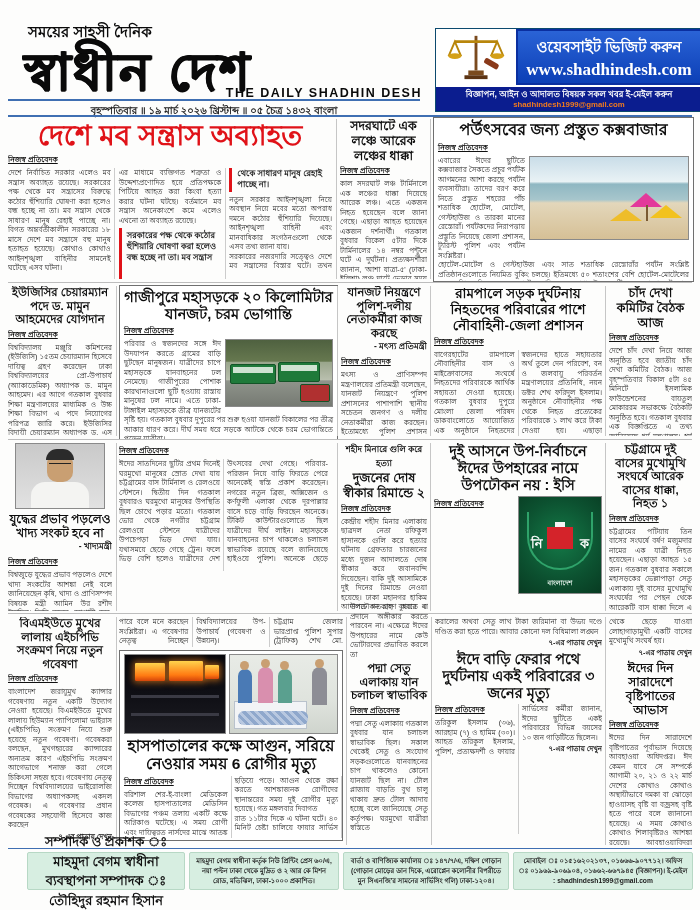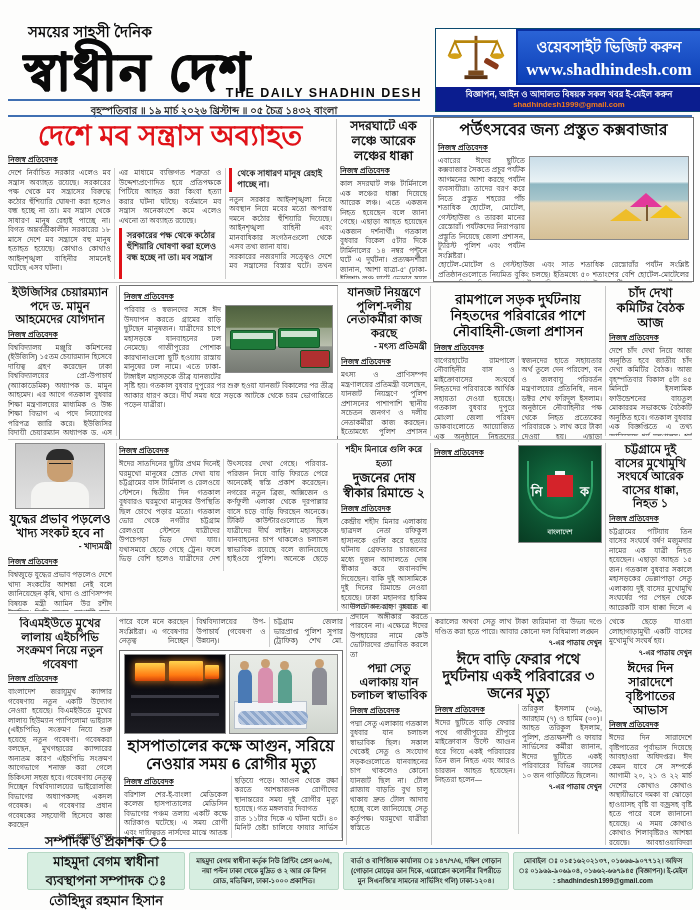--- a/index.html
+++ b/index.html
@@ -153,20 +153,21 @@
   <div class="hline" style="top:282px;"></div>
 
   <div class="art" style="left:8px;top:286px;width:104px;height:150px;">
     <div class="hl" style="font-size:11.5px;">ইউজিসির চেয়ারম্যান পদে ড. মামুন আহমেদের যোগদান</div>
     <div class="byline">নিজস্ব প্রতিবেদক</div>
     <div class="body">বিশ্ববিদ্যালয় মঞ্জুরি কমিশনের (ইউজিসি) ১৫তম চেয়ারম্যান হিসেবে দায়িত্ব গ্রহণ করেছেন ঢাকা বিশ্ববিদ্যালয়ের প্রো-উপাচার্য (অ্যাকাডেমিক) অধ্যাপক ড. মামুন আহমেদ। এর আগে গতকাল বুধবার শিক্ষা মন্ত্রণালয়ের মাধ্যমিক ও উচ্চ শিক্ষা বিভাগ এ পদে নিয়োগের পরিপত্র জারি করে। ইউজিসির বিদায়ী চেয়ারম্যান অধ্যাপক ড. এস এম এ ফায়েজ নবনিযুক্ত চেয়ারম্যানের কাছে দায়িত্ব হস্তান্তর করেন। এ সময় ইউজিসি সদস্য অধ্যাপক ড. মোহাম্মদ তানজীমউদ্দিন খান, অধ্যাপক ড. মোহাম্মদ কামরুল আহসান উপস্থিত ছিলেন।</div>
   </div>
   <div class="vline" style="left:116px;top:286px;height:150px;"></div>
 
   <div class="art boxed" style="left:119px;top:285px;width:209px;height:147px;">
+    <div class="hl" style="font-size:14.5px;">গাজীপুরে মহাসড়কে ২০ কিলোমিটার যানজট, চরম ভোগান্তি</div>
     <div class="byline">নিজস্ব প্রতিবেদক</div>
     <div class="photo traffic" style="float:right;width:106px;height:66px;margin:0 0 2px 4px;">
       <div class="bus" style="left:4px;top:24px;width:44px;height:18px;">
           <div class="win"></div>
         </div>
       <div class="bus" style="left:52px;top:22px;width:40px;height:18px;">
           <div class="win"></div>
         </div>
       <div class="bus" style="left:74px;top:44px;width:28px;height:16px;background:#b03030;"></div>
     </div>
@@ -176,21 +177,21 @@
   <div class="vline" style="left:337px;top:286px;height:150px;"></div>
 
   <div class="art" style="left:341px;top:286px;width:86px;height:150px;">
     <div class="hl" style="font-size:11.5px;">যানজট নিয়ন্ত্রণে পুলিশ-দলীয় নেতাকর্মীরা কাজ করছে</div>
     <div class="attrib" style="text-align:right;">- মৎস্য প্রতিমন্ত্রী</div>
     <div class="byline">নিজস্ব প্রতিবেদক</div>
     <div class="body">মৎস্য ও প্রাণিসম্পদ মন্ত্রণালয়ের প্রতিমন্ত্রী বলেছেন, যানজট নিয়ন্ত্রণে পুলিশ প্রশাসনের পাশাপাশি স্থানীয় সচেতন জনগণ ও দলীয় নেতাকর্মীরা কাজ করছেন। ইতোমধ্যে পুলিশ প্রশাসন দায়িত্বশীল পদক্ষেপ নিয়েছে এবং যানবাহন স্বাভাবিক গতিতে চলাচল করছে। গতকাল বুধবার সকালে গাজীপুরের কালিয়াকৈর উপজেলার চন্দ্রা ত্রিমোড় এলাকা পরিদর্শন শেষে তিনি এসব কথা বলেন। তিনি বলেন, এই স্বাভাবিক গতি যেন</div>
   </div>
   <div class="vline" style="left:430px;top:286px;height:150px;"></div>
 
-  <div class="art" style="left:434px;top:292px;width:168px;height:150px;">
+  <div class="art" style="left:434px;top:286px;width:168px;height:150px;">
     <div class="hl" style="font-size:13.5px;">রামপালে সড়ক দুর্ঘটনায় নিহতদের পরিবারের পাশে নৌবাহিনী-জেলা প্রশাসন</div>
     <div class="byline">নিজস্ব প্রতিবেদক</div>
     <div class="cols2" style="height:92px;">
       <div class="body">বাগেরহাটের রামপালে নৌবাহিনীর বাস ও মাইক্রোবাসের সংঘর্ষে নিহতদের পরিবারকে আর্থিক সহায়তা দেওয়া হয়েছে। গতকাল বুধবার দুপুরে মোংলা জেলা পরিষদ ডাকবাংলোতে আয়োজিত এক অনুষ্ঠানে নিহতদের স্বজনদের হাতে সহায়তার অর্থ তুলে দেন পরিবেশ, বন ও জলবায়ু পরিবর্তন মন্ত্রণালয়ের প্রতিনিধি, নয়ন ডক্টর শেখ ফরিদুল ইসলাম। অনুষ্ঠানে নৌবাহিনীর পক্ষ থেকে নিহত প্রত্যেকের পরিবারকে ১ লাখ করে টাকা দেওয়া হয়। এছাড়া বাগেরহাট জেলা প্রশাসনের পক্ষ থেকে মোংলার ৯টি পরিবারকে নেট ৫</div>
 
     </div>
   </div>
   <div class="vline" style="left:605px;top:286px;height:150px;"></div>
 
   <div class="art" style="left:609px;top:286px;width:83px;height:150px;">
@@ -225,20 +226,21 @@
 
   <div class="art" style="left:341px;top:443px;width:86px;height:168px;">
     <div class="kicker">শহীদ মিনারে গুলি করে হত্যা</div>
     <div class="hl" style="font-size:12.5px;">দুজনের দোষ স্বীকার রিমান্ডে ২</div>
     <div class="byline">নিজস্ব প্রতিবেদক</div>
     <div class="body">কেন্দ্রীয় শহীদ মিনার এলাকায় ছাত্রদল নেতা রফিকুল হাসানকে গুলি করে হত্যার ঘটনায় গ্রেফতার চারজনের মধ্যে দুজন আদালতে দোষ স্বীকার করে জবানবন্দি দিয়েছেন। বাকি দুই আসামিকে দুই দিনের রিমান্ডে নেওয়া হয়েছে। ঢাকা মহানগর হাকিম আদালত গতকাল বুধবার এ আদেশ দেন। মামলার তদন্ত কর্মকর্তা জানান, হত্যাকাণ্ডে জড়িত বাকি আসামিদের গ্রেফতারে অভিযান অব্যাহত রয়েছে। জব্দ করা অস্ত্রের উৎস খুঁজে দেখা হচ্ছে বলেও জানান তিনি।</div>
   </div>
   <div class="vline" style="left:430px;top:443px;height:168px;"></div>
 
   <div class="art" style="left:434px;top:443px;width:168px;height:168px;">
+    <div class="hl" style="font-size:14.5px;">দুই আসনে উপ-নির্বাচনে ঈদের উপহারের নামে উপঢৌকন নয় : ইসি</div>
     <div style="display:flex;gap:5px;margin-top:2px;">
       <div style="flex:1;">
         <div class="byline">নিজস্ব প্রতিবেদক</div>
       </div>
       <div class="photo eclogo" style="width:82px;height:96px;flex:none;">
         <div class="ec-wreath"></div>
         <div class="ec-slot"></div>
         <div class="ec-cube"></div>
         <div class="ec-ltr" style="left:12px;">নি</div>
         <div class="ec-ltr" style="right:12px;">ক</div>
@@ -311,21 +313,20 @@
 
   </div>
   <div class="vline" style="left:431px;top:617px;height:228px;"></div>
 
   <div class="art" style="left:435px;top:617px;width:167px;height:228px;">
     <div class="body">করালের অথবা সেতু লাখ টাকা জরিমানা বা উভয় দণ্ডে দণ্ডিত করা হতে পারে। আবার কোনো দল বিধিমালা লঙ্ঘন</div>
     <div class="see">৭-এর পাতায় দেখুন</div>
     <div class="hl" style="font-size:14.5px;margin-top:2px;">ঈদে বাড়ি ফেরার পথে দুর্ঘটনায় একই পরিবারের ৩ জনের মৃত্যু</div>
     <div class="cols2" style="height:130px;margin-top:2px;">
       <div class="byline" style="margin-top:0;">নিজস্ব প্রতিবেদক</div>
-      <div class="body">ঈদের ছুটিতে বাড়ি ফেরার পথে গাজীপুরের শ্রীপুরে মাইক্রোবাস উল্টে আগুন ধরে গিয়ে একই পরিবারের তিন জন নিহত এবং আরও চারজন আহত হয়েছেন। নিহতরা হলেন—</div>
       <div class="body">তরিকুল ইসলাম (৩৬), আরহাম (৭) ও হামিম (৩০)। আহত তরিকুল ইসলাম, পুলিশ, প্রত্যক্ষদর্শী ও ফায়ার সার্ভিসের কর্মীরা জানান, ঈদের ছুটিতে একই পরিবারের বিভিন্ন বয়সের ১০ জন গাড়িটিতে ছিলেন।</div>
       <div class="see">৭-এর পাতায় দেখুন</div>
     </div>
   </div>
   <div class="vline" style="left:605px;top:617px;height:228px;"></div>
 
   <div class="art" style="left:609px;top:617px;width:83px;height:228px;">
     <div class="body">থেকে ছেড়ে যাওয়া লোহাগাড়ামুখী একটি বাসের মুখোমুখি সংঘর্ষ হয়।</div>
     <div class="see">৭-এর পাতায় দেখুন</div>
     <div class="hl" style="font-size:12px;margin-top:2px;">ঈদের দিন সারাদেশে বৃষ্টিপাতের আভাস</div>

